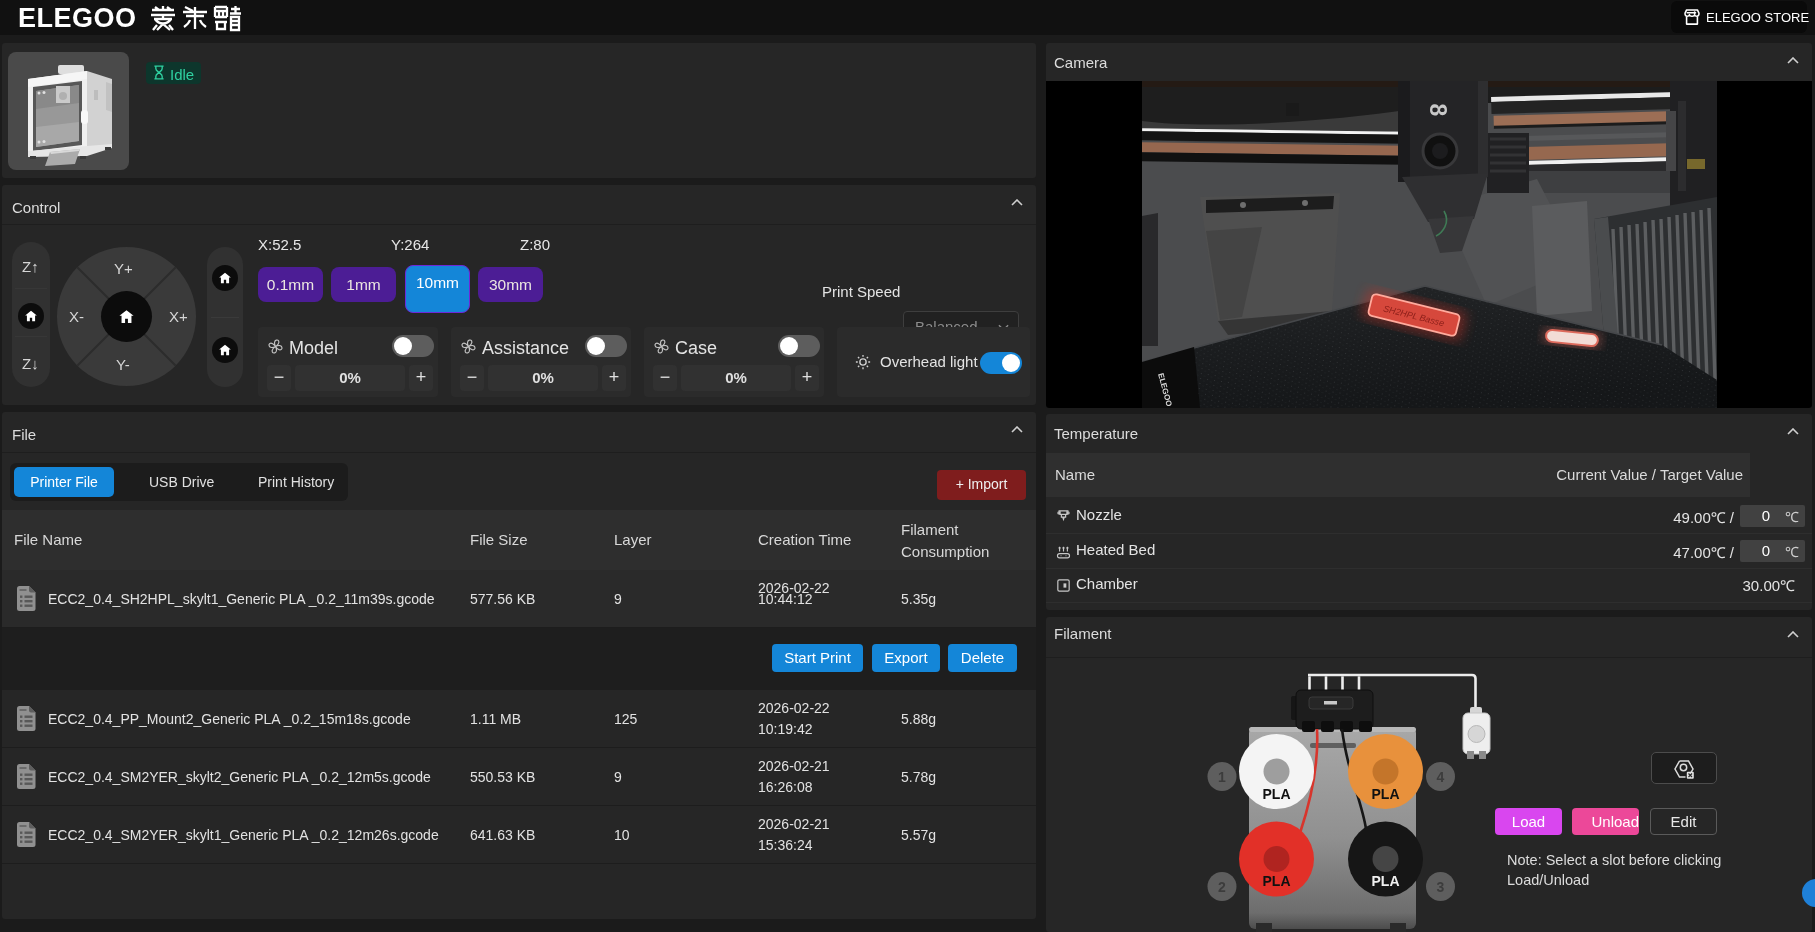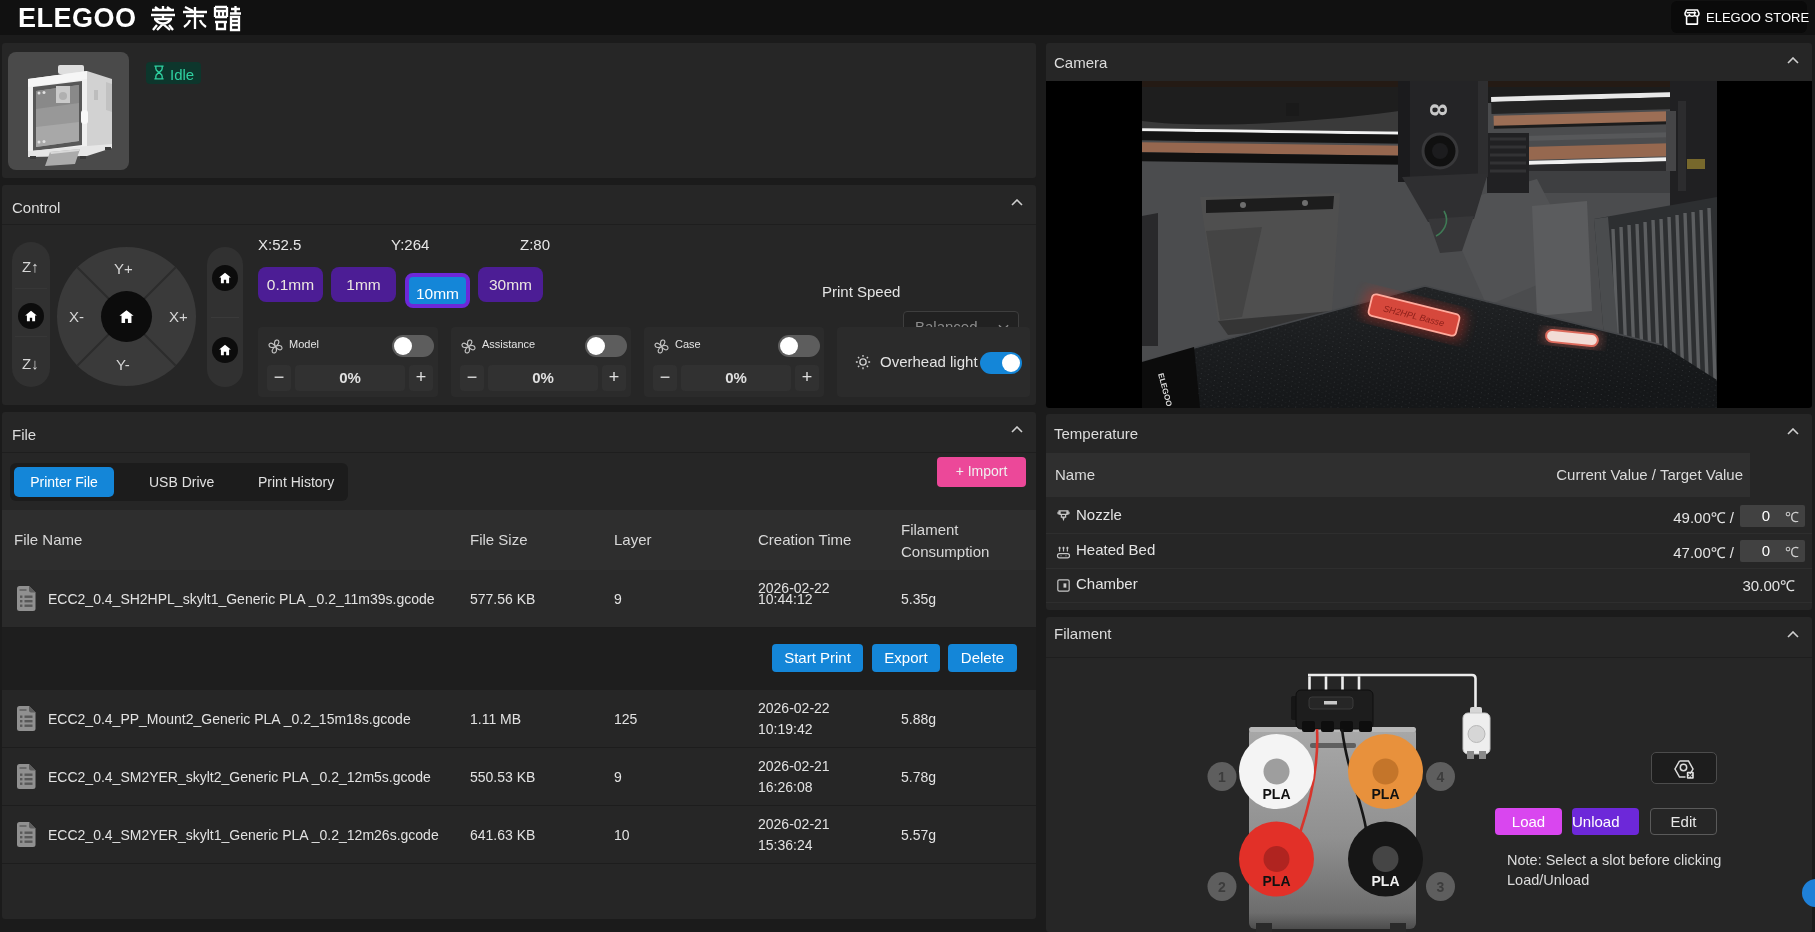--- a/index.html
+++ b/index.html
@@ -8,21 +8,21 @@
   .abs { position:absolute; }
   .panel { position:absolute; background:#262626; border-radius:3px; }
   .phead { position:absolute; left:0; top:0; right:0; height:39px; color:#dcdcdc; font-size:15px; line-height:39px; padding-left:10px; }
   .caret { position:absolute; top:14px; right:13px; width:12px; height:7px; }
   .caret svg { display:block; }
   .btn-gray { position:absolute; background:#4c1d95; border-radius:8px; color:#ece7e1; font-size:15.5px; text-align:center; }
   .blue { background:#1486d8; }
   .tx { position:absolute; white-space:nowrap; }
   .fanbox { width:180px; height:70px; background:#2b2b2b; border-radius:4px; }
   .fanic { position:absolute; left:9px; top:11px; }
-  .fanlab { position:absolute; left:31px; top:11px; font-size:11px; color:#e3e3e3; }
+  .fanlab { position:absolute; left:31px; top:11px; font-size:18px; color:#e3e3e3; }
   .toggle { position:absolute; right:4px; top:8px; width:42px; height:22px; border-radius:11px; }
   .toggle.off { background:#5d5d5d; }
   .toggle.on { background:#1486d8; }
   .knob { position:absolute; top:2px; width:18px; height:18px; background:#fff; border-radius:50%; }
   .toggle.off .knob { left:2px; }
   .toggle.on .knob { right:2px; }
   .stepper { position:absolute; left:9px; top:38px; width:166px; height:26px; display:flex; }
   .sbtn { width:24px; height:26px; background:#313131; border-radius:4px; color:#e0e0e0; font-size:18px; text-align:center; line-height:25px; }
   .sval { flex:1; margin:0 4px; background:#313131; border-radius:4px; color:#e0e0e0; font-size:15px; font-weight:bold; text-align:center; line-height:26px; }
   .trow { border-bottom:1px solid #2e2e2e; }
@@ -136,21 +136,21 @@
         </svg>
     </div>
   </div>
 
   <div class="tx" style="left:256px;top:51px;font-size:15px;color:#e6e6e6;">X:52.5</div>
   <div class="tx" style="left:389px;top:51px;font-size:15px;color:#e6e6e6;">Y:264</div>
   <div class="tx" style="left:518px;top:51px;font-size:15px;color:#e6e6e6;">Z:80</div>
 
   <div class="btn-gray" style="left:256px;top:82px;width:65px;height:35px;line-height:35px;">0.1mm</div>
   <div class="btn-gray" style="left:329px;top:82px;width:65px;height:35px;line-height:35px;">1mm</div>
-  <div class="btn-gray blue" style="left:403px;top:88px;width:65px;height:35px;line-height:33px;border:4px solid #6d28d9;color:#fff;">10mm</div>
+  <div class="btn-gray blue" style="left:403px;top:80px;width:65px;height:48px;line-height:33px;border:1px solid #6d28d9;color:#fff;">10mm</div>
   <div class="btn-gray" style="left:476px;top:82px;width:65px;height:35px;line-height:35px;">30mm</div>
 
   <div class="tx" style="left:820px;top:98px;font-size:15px;color:#e3e3e3;">Print Speed</div>
   <div class="abs" style="left:901px;top:86px;width:116px;height:31px;background:#212121;border:1px solid #3e3e3e;border-radius:4px;margin-top:40px;">
     <div class="tx" style="left:11px;top:6px;font-size:15px;color:#8c8c8c;">Balanced</div>
     <svg style="position:absolute;right:9px;top:12px;" width="11" height="7" viewBox="0 0 12 7">
         <path d="M1 1 L6 6 L11 1" stroke="#8c8c8c" stroke-width="1.5" fill="none"></path>
       </svg>
   </div>
 
@@ -215,21 +215,21 @@
         <path d="M1 6 L6 1 L11 6" stroke="#cfcfcf" stroke-width="1.6" fill="none"></path>
       </svg>
     </div>
   <div class="abs" style="left:0;top:40px;right:0;height:1px;background:#1e1e1e;"></div>
 
   <div class="abs" style="left:8px;top:51px;width:338px;height:38px;background:#1c1c1c;border-radius:6px;"></div>
   <div class="abs" style="left:12px;top:55px;width:100px;height:30px;background:#1486d8;border-radius:5px;color:#fff;font-size:14px;text-align:center;line-height:30px;">Printer File</div>
   <div class="tx" style="left:147px;top:62px;font-size:14px;color:#e0e0e0;">USB Drive</div>
   <div class="tx" style="left:256px;top:62px;font-size:14px;color:#e0e0e0;">Print History</div>
 
-  <div class="abs" style="left:935px;top:45px;width:89px;height:30px;background:#ec4899;border-radius:4px;color:#f0f0f0;font-size:14px;text-align:center;line-height:29px;">+ Import</div>
+  <div class="abs" style="left:935px;top:58px;width:89px;height:30px;background:#7f1d1d;border-radius:4px;color:#f0f0f0;font-size:14px;text-align:center;line-height:29px;">+ Import</div>
 
   <div class="abs" style="left:0;top:98px;width:1034px;height:60px;background:#2e2e2e;color:#d8d8d8;font-size:15px;">
     <div class="tx" style="left:12px;top:21px;">File Name</div>
     <div class="tx" style="left:468px;top:21px;">File Size</div>
     <div class="tx" style="left:612px;top:21px;">Layer</div>
     <div class="tx" style="left:756px;top:21px;">Creation Time</div>
     <div class="abs" style="left:899px;top:9px;width:130px;line-height:22px;">Filament Consumption</div>
   </div>
 
   <div class="abs frow" style="top:158px;height:58px;background:#2a2a2a;">
@@ -555,18 +555,18 @@
 
   <div class="abs" style="left:605px;top:135px;width:66px;height:32px;border:1px solid #4c4c4c;border-radius:5px;background:#1d1d1d;">
     <svg style="position:absolute;left:20px;top:4px;" width="24" height="24" viewBox="0 0 24 24" fill="none" stroke="#dcdcdc" stroke-width="1.5">
       <path d="M7.5 4 H16.5 L21 12 L18.5 16.4 M13.5 20 H7.5 L3 12 L7.5 4"></path>
       <circle cx="11.5" cy="10.5" r="3.2"></circle>
       <rect x="14.8" y="14.8" width="7" height="7" rx="1" fill="#e2e2e2" stroke="none"></rect>
       <path d="M16.5 16.5 L20 20 M20 16.5 L16.5 20" stroke="#2a2a2a" stroke-width="1.2"></path>
     </svg>
   </div>
   <div class="abs" style="left:449px;top:191px;width:67px;height:27px;background:#d946ef;border-radius:4px;color:#fff;font-size:15px;text-align:center;line-height:27px;">Load</div>
-  <div class="abs" style="left:526px;top:191px;width:67px;height:27px;background:#6d28d9;border-radius:4px;color:#fff;font-size:15px;text-align:left;line-height:27px;">Unload</div>
+  <div class="abs" style="left:526px;top:191px;width:67px;height:27px;background:#ec4899;border-radius:4px;color:#fff;font-size:15px;text-align:right;line-height:27px;">Unload</div>
   <div class="abs" style="left:604px;top:191px;width:67px;height:27px;border:1px solid #5a5a5a;border-radius:4px;color:#e8e8e8;font-size:15px;text-align:center;line-height:25px;">Edit</div>
   <div class="tx" style="left:461px;top:233px;font-size:14.5px;color:#dcdcdc;line-height:20px;white-space:normal;width:250px;">Note: Select a slot before clicking Load/Unload</div>
 </div>
 
 <div class="abs" style="left:1802px;top:879px;width:28px;height:28px;background:#1f80d8;border-radius:50%;"></div>
 
 </body></html>

